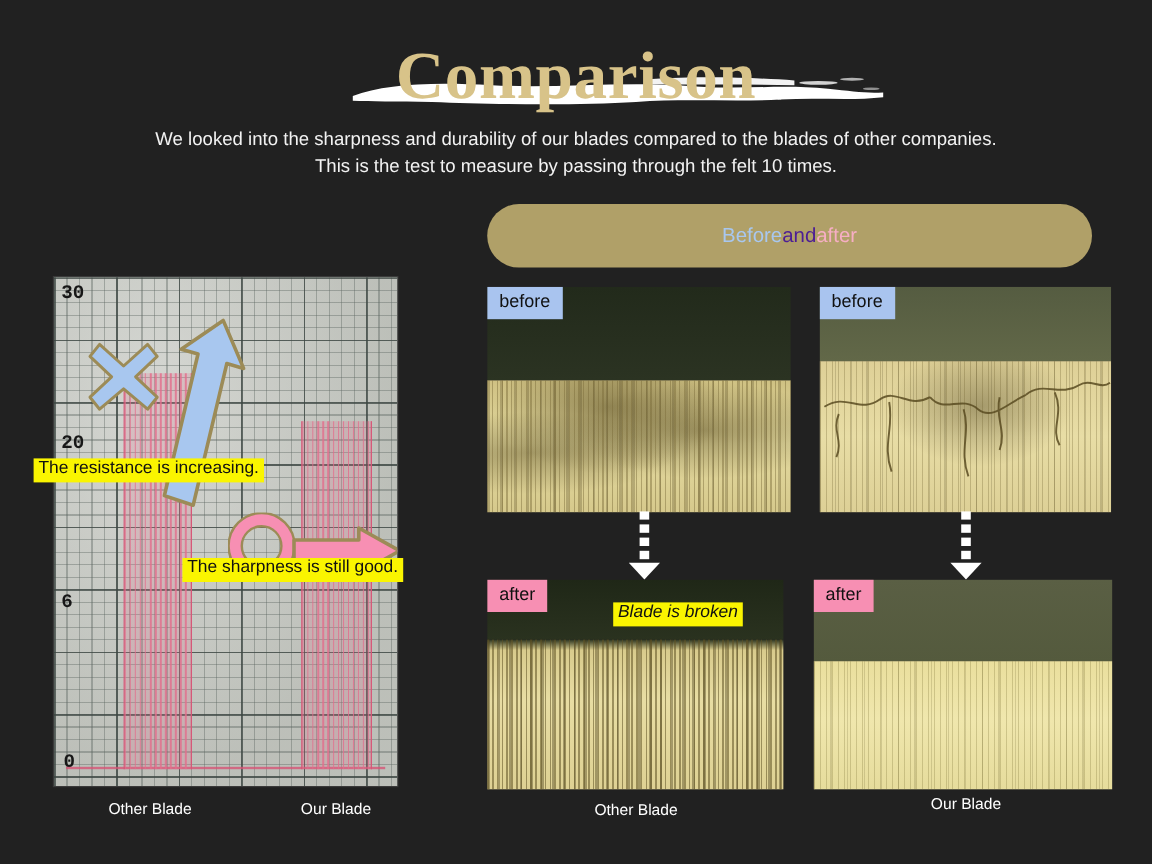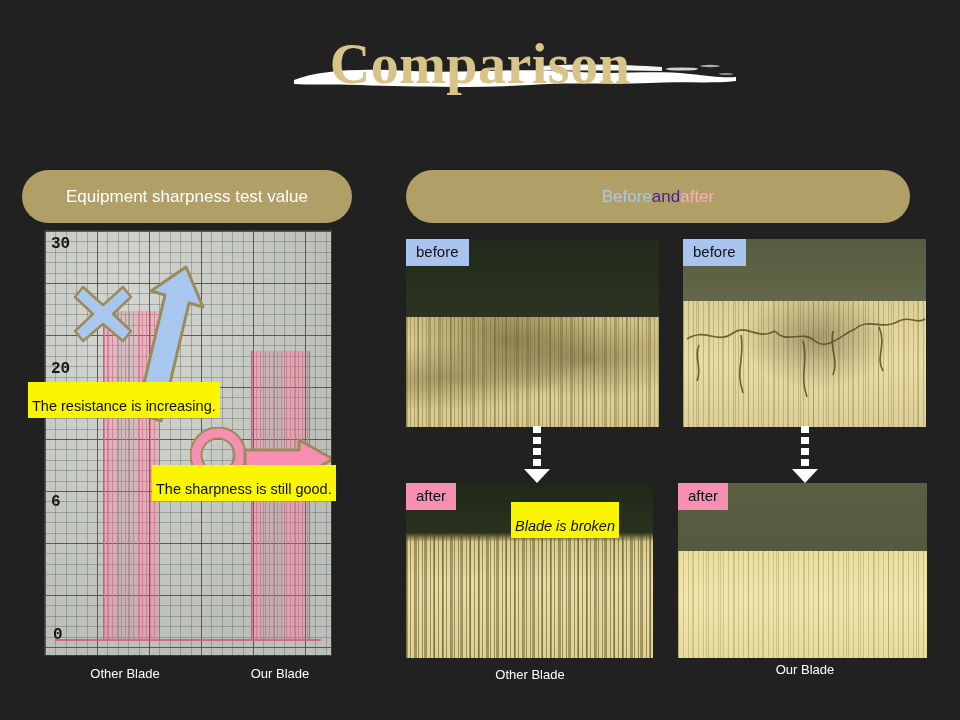--- a/index.html
+++ b/index.html
@@ -128,21 +128,21 @@
     background: rgba(214,84,118,0.8);
   }
 
   
   .mark-x, .mark-up, .mark-o, .mark-right { position: absolute; }
   .hl {
     position: absolute;
     background: #faf500;
     color: #111111;
     font-size: 14.5px;
-    padding: 16px 4px 3px 4px;
+    padding: 0 4px 3px 4px;
     white-space: nowrap;
     line-height: 17px;
   }
 
   
   .micro {
     position: absolute;
     overflow: hidden;
   }
   .micro .dark-top {
@@ -184,24 +184,25 @@
       <path d="M250 8 C 300 5, 340 7, 372 9 L 372 13 C 330 12, 290 13, 250 12 Z" fill="#ffffff" opacity="0.95"></path>
       <ellipse cx="392" cy="11" rx="16" ry="1.6" fill="#ffffff" opacity="0.8"></ellipse>
       <ellipse cx="420" cy="8" rx="10" ry="1.2" fill="#ffffff" opacity="0.65"></ellipse>
       <ellipse cx="436" cy="16" rx="7" ry="1.1" fill="#ffffff" opacity="0.5"></ellipse>
       <rect x="346" y="20" width="5" height="2.4" fill="#ffffff" opacity="0.85"></rect>
       <rect x="358" y="23" width="3" height="2" fill="#ffffff" opacity="0.7"></rect>
     </svg>
     <div class="title-text">Comparison</div>
   </div>
 
-
-  <div class="pill" id="pill-left">
-    <span>Equipment sharpness test value</span>
-  </div>
+  <div class="subtitle">
+    <div>We looked into the sharpness and durability of our blades compared to the blades of other companies.</div>
+    <div>This is the test to measure by passing through the felt 10 times.</div>
+  </div>
+
 
   <div class="pill" id="pill-right">
     <span class="blue">Before</span>
       <span class="wht"> and </span>
       <span class="pink">after</span>
   </div>
 
   <div class="graph-photo">
     <div class="sheen"></div>
     <div class="minorgrid"></div>

